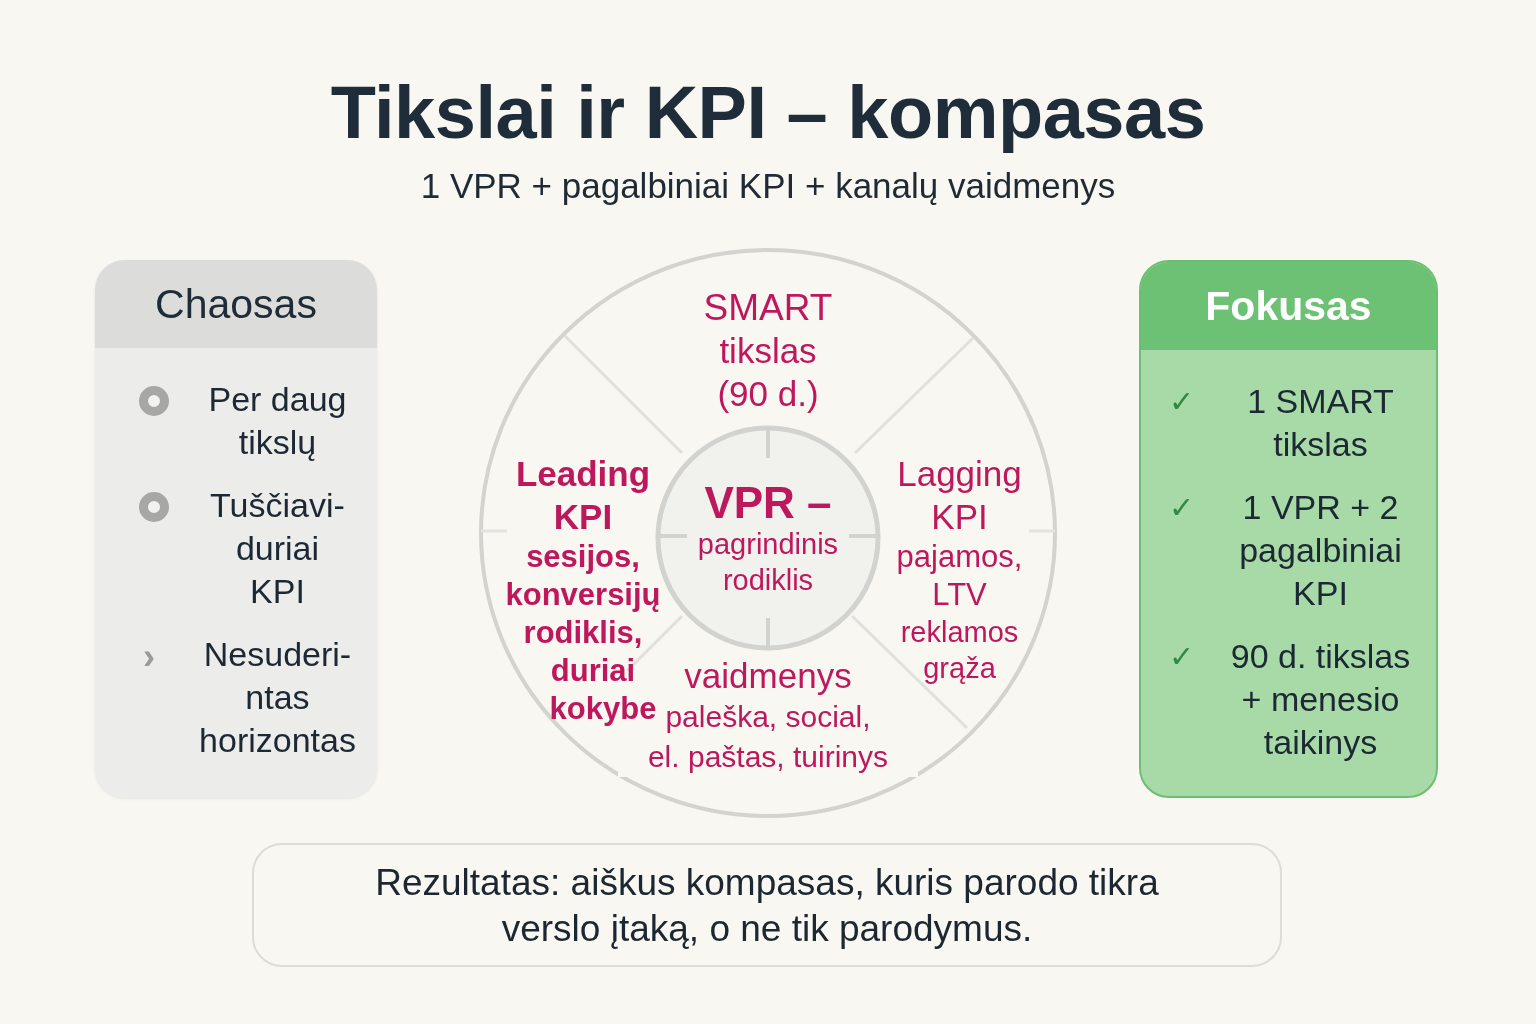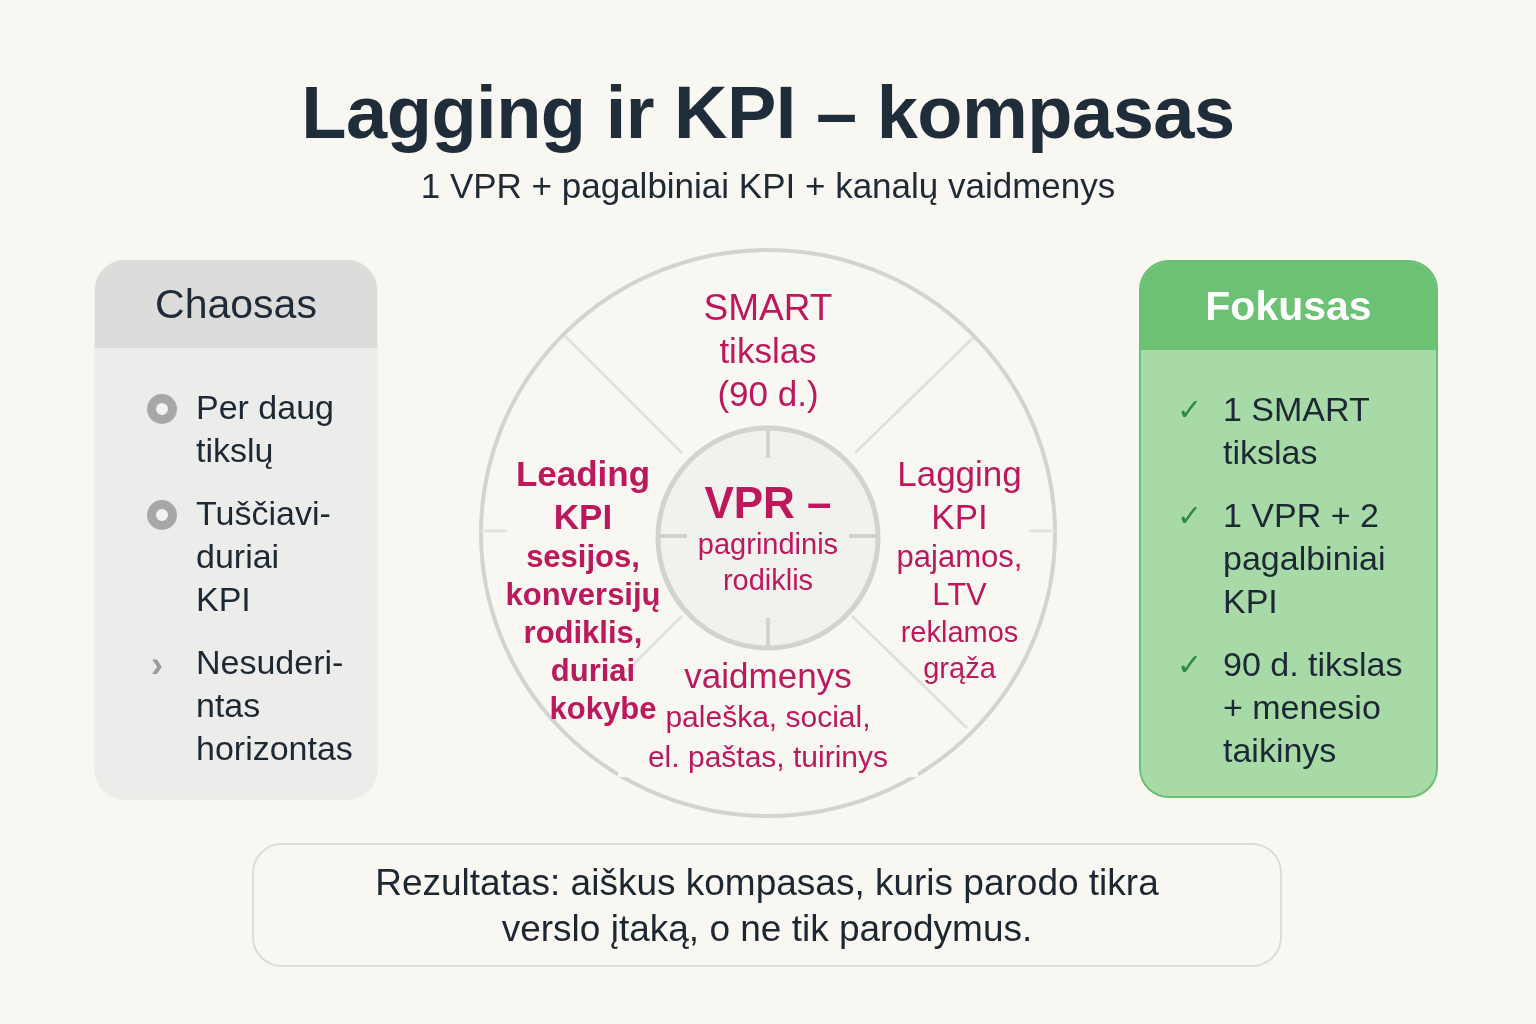--- a/index.html
+++ b/index.html
@@ -67,23 +67,24 @@
     background: #dcdddb;
     color: #1f2b36;
     font-weight: 500;
   }
   .panel-right .panel-head {
     background: #6cc175;
     color: #ffffff;
   }
   .panel-list {
     list-style: none;
-    margin: 8px;
+    margin: 0;
     padding: 0;
     position: relative;
+    text-align: center;
   }
   .panel-item {
     position: relative;
     font-size: 34px;
     line-height: 43px;
   }
   .panel-left .panel-item {
     padding-left: 93px;
     padding-right: 10px;
   }
@@ -168,21 +169,21 @@
     text-align: center;
     font-size: 37px;
     line-height: 46px;
     padding-top: 15px;
     color: #1c2732;
   }
 </style>
 </head>
 <body>
 
-<div class="title">Lagging ir KPI – kompasas</div>
+<div class="title">Tikslai ir KPI – kompasas</div>
 <div class="subtitle">1 VPR + pagalbiniai KPI + kanalų vaidmenys</div>
 
 <div class="panel panel-left">
   <div class="panel-head">Chaosas</div>
   <ul class="panel-list" style="padding-top:30px;">
     <li class="panel-item" style="margin-bottom:20px;">
       <span class="bullet-ring"></span>
       <div>Per daug</div>
       <div>tikslų</div>
     </li>

